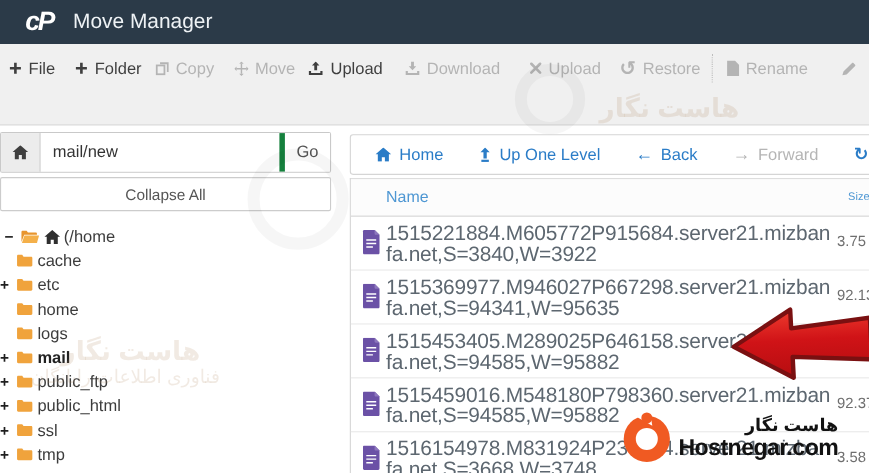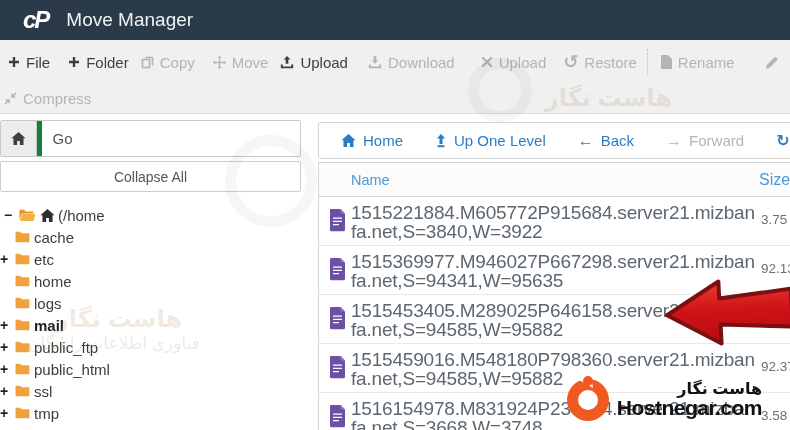--- a/index.html
+++ b/index.html
@@ -62,21 +62,21 @@
     gap:7px; cursor:pointer; white-space:nowrap; }
   .nav-link.disabled { color:#b5b5b5; cursor:default; }
   .nav-glyph { font-weight:bold; font-size:16px; line-height:1; }
   .nav-link svg { fill:currentColor; display:block; }
 
   .file-table { position:absolute; left:318px; top:162px; width:620px;
     border:1px solid #d5d5d5; border-bottom:none; background:#fff; z-index:2; }
   .thead { height:34px; display:flex; align-items:center; position:relative;
     border-bottom:1px solid #d5d5d5; background:#fcfcfc; }
   .th-name { margin-left:32px; color:#4e97d3; font-size:14.5px; cursor:pointer; }
-  .th-size { position:absolute; left:440px; color:#4e97d3; font-size:16px; cursor:pointer; }
+  .th-size { position:absolute; left:452px; color:#4e97d3; font-size:10px; cursor:pointer; }
   .trow { height:49px; border-bottom:1px solid #e9e9e9; position:relative; cursor:pointer; }
   .file-icon { position:absolute; left:9px; top:12px; }
   .fname { position:absolute; left:32px; top:6px; width:404px; font-size:19px;
     letter-spacing:-0.2px; line-height:19px; color:#5d6770; word-break:break-all; }
   .fsize { position:absolute; left:442px; top:15px; font-size:13.5px; color:#6f6f6f; }
 
   
   .red-arrow { position:absolute; left:664px; top:276px; z-index:20; pointer-events:none; }
   .brand { position:absolute; right:28px; bottom:4px; z-index:21; display:flex;
     align-items:center; gap:6px; }
@@ -178,40 +178,31 @@
       <span>Rename</span>
     </div>
     <div class="tbtn disabled">
       <span class="ticon">
           <svg width="15" height="14" viewBox="0 0 15 14">
             <path d="M0.8 13.4l1-3.4L9.6 2.2c.3-.3.9-.3 1.2 0l1.6 1.6c.3.3.3.9 0 1.2L4.6 12.8z"></path>
           </svg>
         </span>
     </div>
   </div>
-  <div class="trow2">
-    <div class="tbtn disabled">
-      <span class="ticon">
-          <svg width="13" height="13" viewBox="0 0 13 13">
-            <path class="st" d="M12 1L8 5M8 1.8V5h3.2M1 12l4-4M5 11.2V8H1.8" stroke-width="1.6"></path>
-          </svg>
-        </span>
-      <span>Compress</span>
-    </div>
-  </div>
 </div>
 
 <div class="path-bar">
   <div class="home-cell">
     <span>
         <svg width="15" height="13" viewBox="0 0 14 12">
           <path d="M7 0L.4 5.8h1.9V12h3.4V8.3h2.6V12h3.4V5.8h1.9z"></path>
         </svg>
       </span>
   </div>
+  <input class="path-input" type="text" value="mail/new" style="">
   <div class="go-btn">Go</div>
 </div>
 
 <div class="collapse-btn">Collapse All</div>
 
 <div class="tree">
   <div class="tree-row root">
     <span class="exp">−</span>
     <span class="ficon">
         <svg width="17" height="13" viewBox="0 0 17 13">

